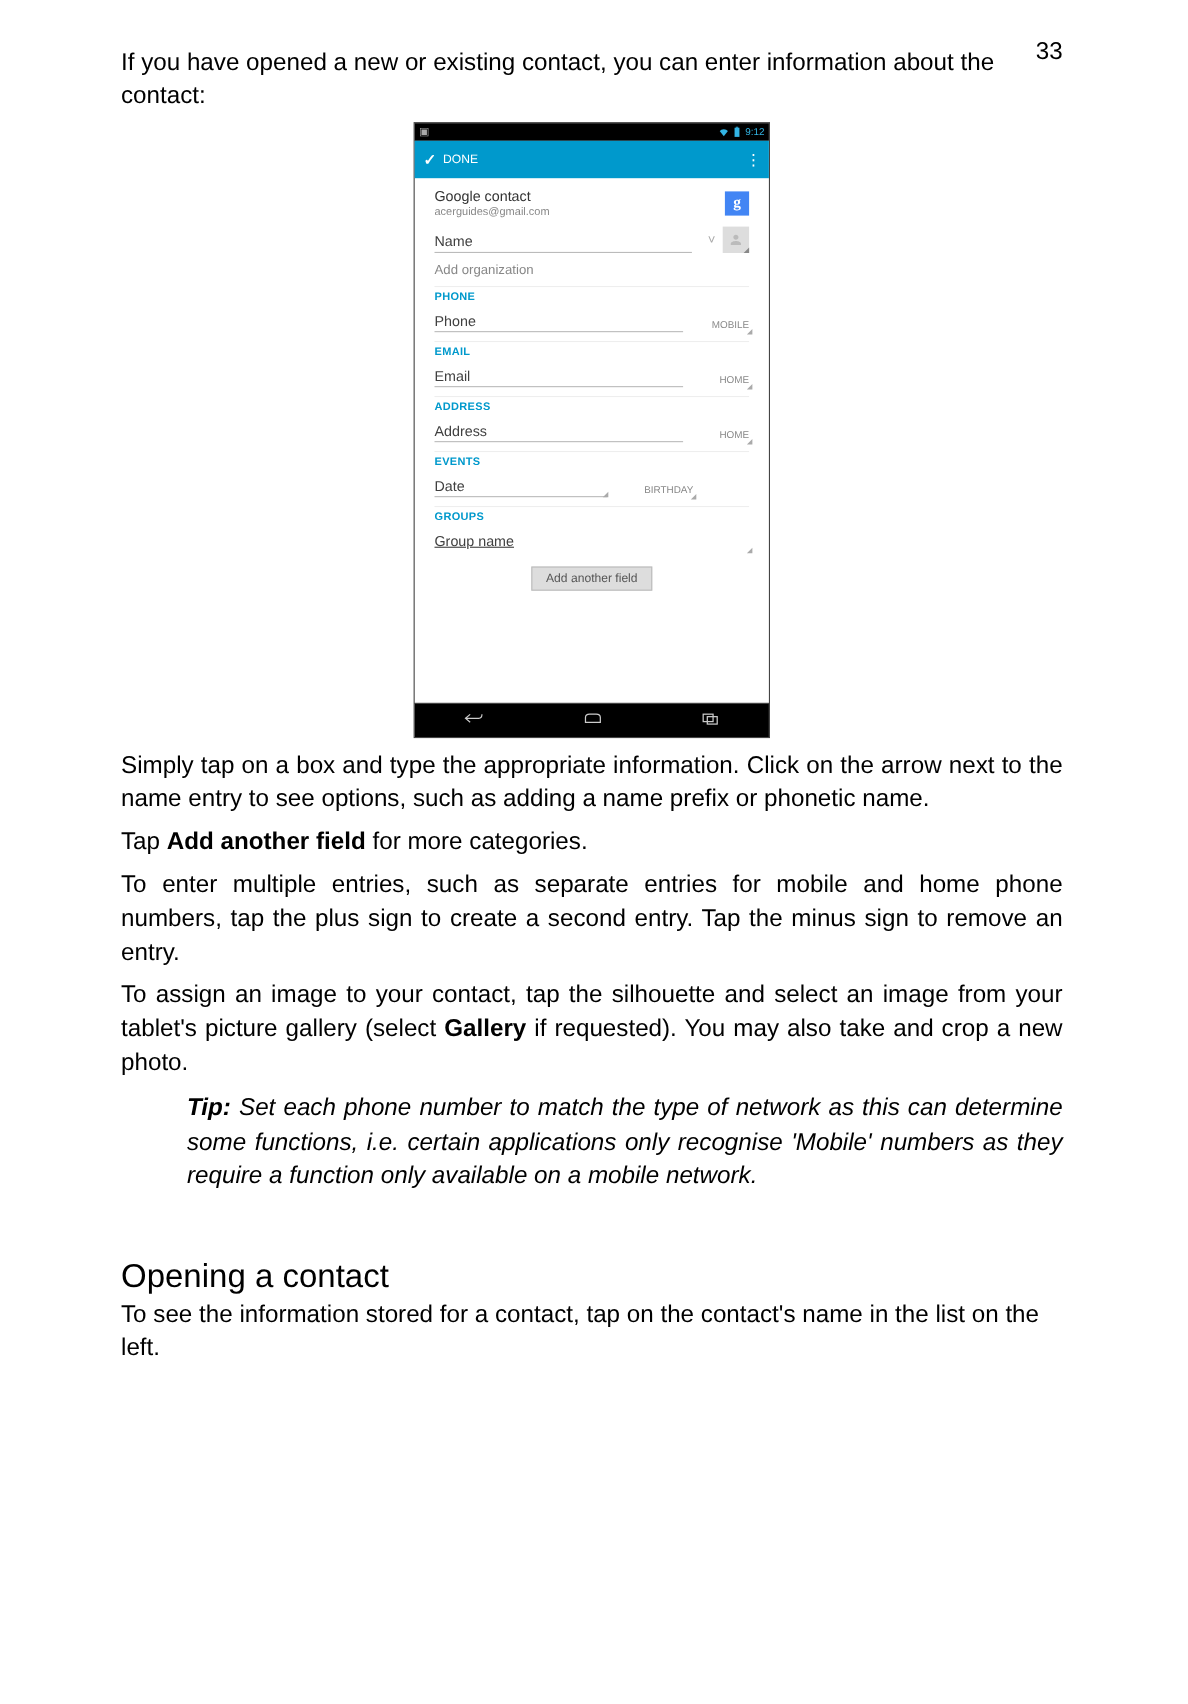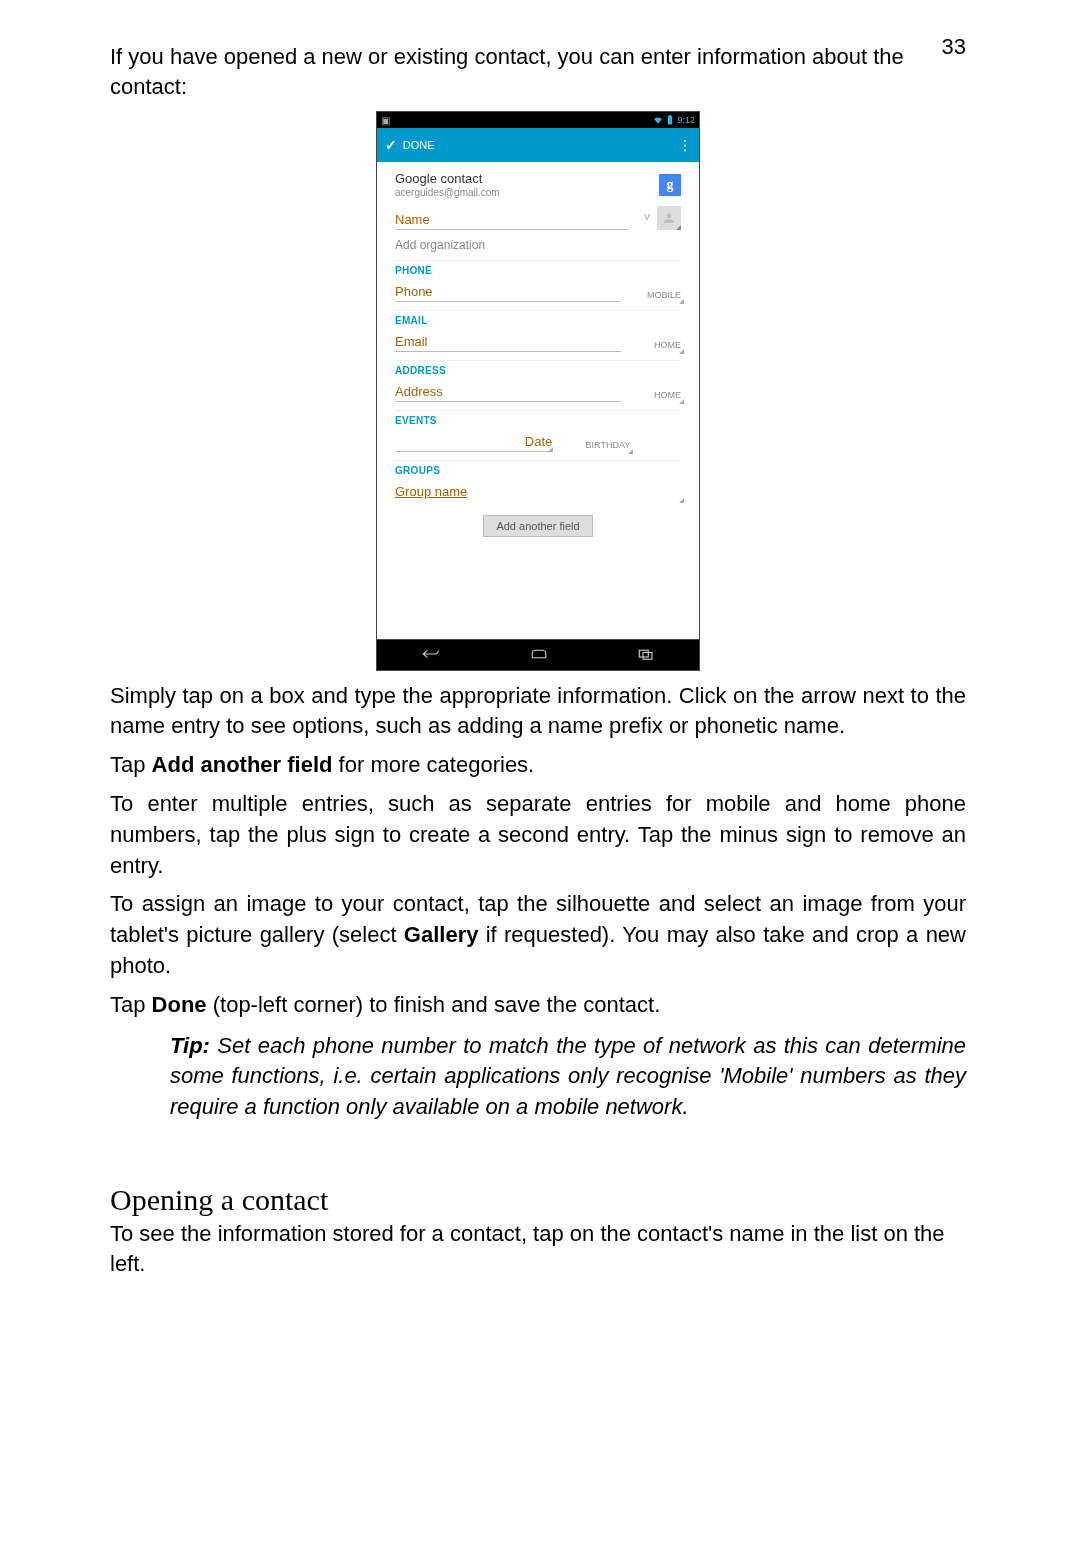--- a/index.html
+++ b/index.html
@@ -120,28 +120,27 @@
 
   .field-row {
     display: flex;
     align-items: flex-end;
     margin: 6px 0 2px 0;
   }
   .field-row .input-line {
     flex: 1;
     border-bottom: 1px solid #bbb;
     font-size: 13px;
-    color: #a16207;
+    color: #404040;
     padding: 2px 0 2px 0;
     margin-right: 10px;
     position: relative;
   }
   .spinner-tiny {
     position: relative;
-    text-align: right;
   }
   .spinner-tiny::after {
     content: "";
     position: absolute;
     right: -1px;
     bottom: -1px;
     width: 0; height: 0;
     border-left: 5px solid transparent;
     border-bottom: 5px solid #aaa;
   }
@@ -332,23 +331,20 @@
   </div>
 
   <p class="body">Simply tap on a box and type the appropriate information. Click on the arrow next to the name entry to see options, such as adding a name prefix or phonetic name.</p>
   <p class="body">
     <span>Tap </span><span class="bold">Add another field</span><span> for more categories.</span>
   </p>
   <p class="body">To enter multiple entries, such as separate entries for mobile and home phone numbers, tap the plus sign to create a second entry. Tap the minus sign to remove an entry.</p>
   <p class="body">
     <span>To assign an image to your contact, tap the silhouette and select an image from your tablet's picture gallery (select </span><span class="bold">Gallery</span><span> if requested). You may also take and crop a new photo.</span>
   </p>
-  <p class="body">
-    <span>Tap </span><span class="bold">Done</span><span> (top-left corner) to finish and save the contact.</span>
-  </p>
 
   <div class="tip-block">
     <span class="bold not-italic" style="font-style:italic;">Tip:</span><span> Set each phone number to match the type of network as this can determine some functions, i.e. certain applications only recognise 'Mobile' numbers as they require a function only available on a mobile network.</span>
   </div>
 
-  <h2 class="section-title" style="font-family:Liberation Serif, serif;">Opening a contact</h2>
+  <h2 class="section-title" style="">Opening a contact</h2>
   <p class="intro">To see the information stored for a contact, tap on the contact's name in the list on the left.</p>
 </div>
 
 </body></html>

